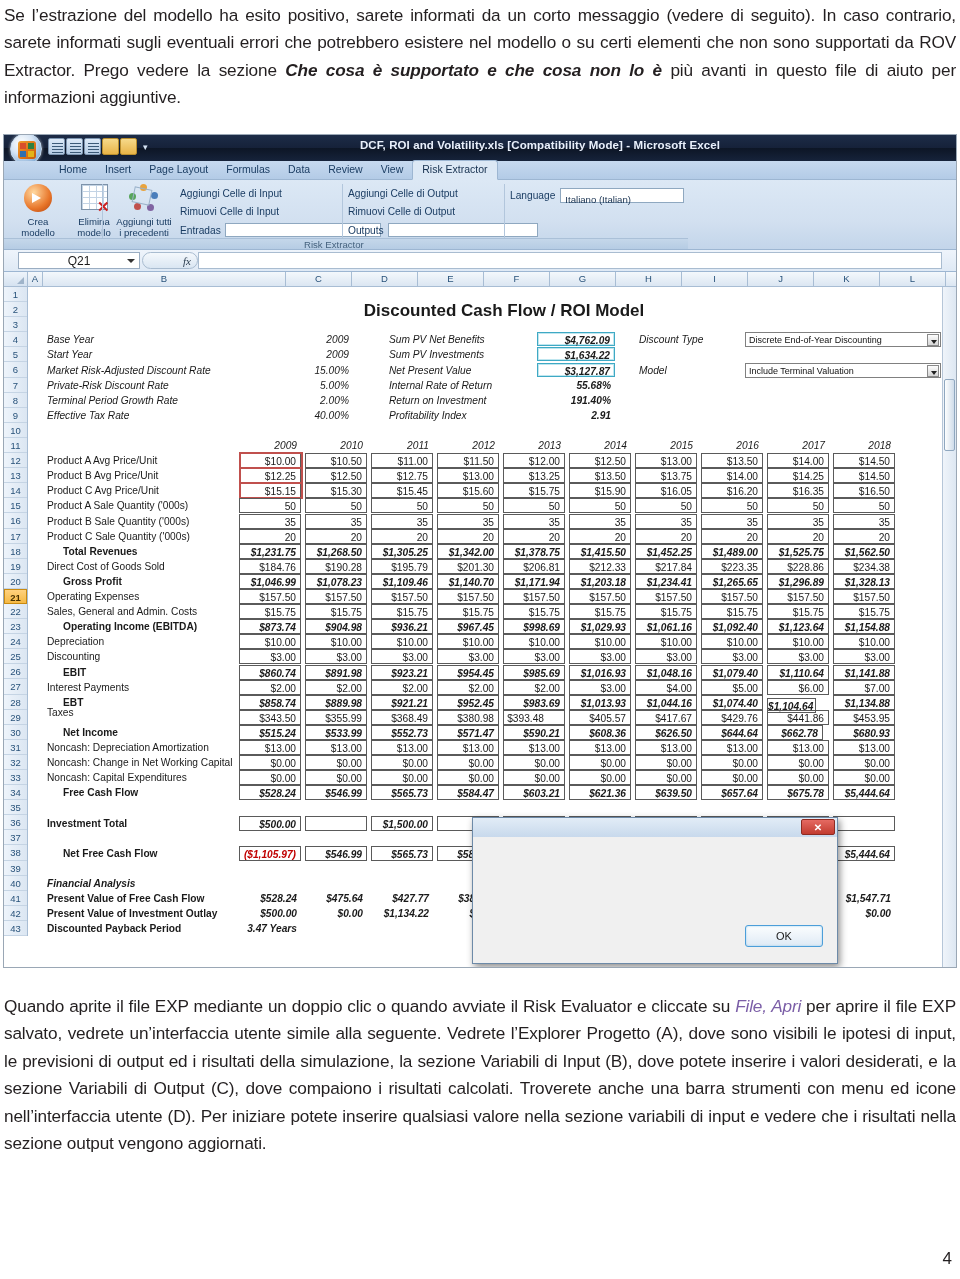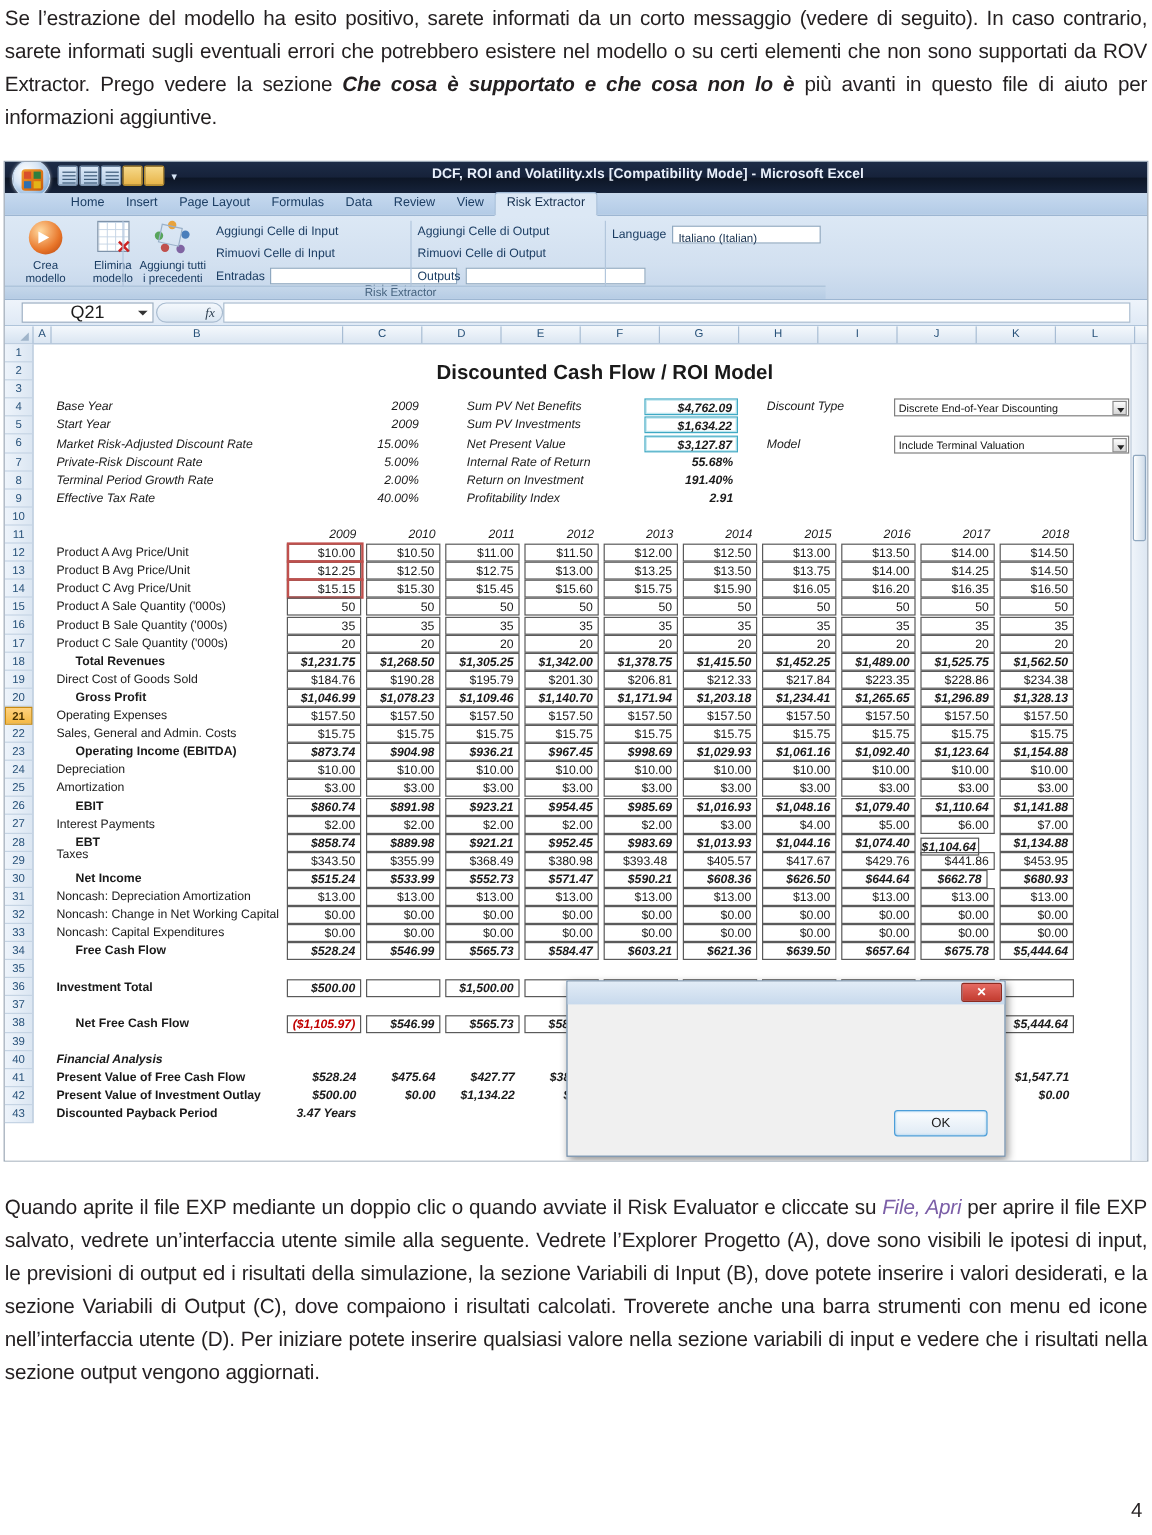--- a/index.html
+++ b/index.html
@@ -157,23 +157,23 @@
   }
   .rb-combo .ctext{ font-size:9.6px; color:#16304f; padding:0 4px; line-height:14px; white-space:nowrap; }
   .group-name{ position:absolute; font-size:9.6px; color:#4b6party; color:#46637f; }
 
   
   .xl-formulabar {
     height:22px; background:linear-gradient(to bottom,#eef4fb,#dfe9f5);
     border-bottom:1px solid #9db6d2; display:flex; align-items:center;
   }
   .namebox {
-    width:110px; height:17px; margin-left:14px;
+    width:122px; height:17px; margin-left:14px;
     background:#ffffff; border:1px solid #9aadc2;
-    font-size:15px; color:#1b1b1b; display:flex; align-items:center;
+    font-size:12px; color:#1b1b1b; display:flex; align-items:center;
     justify-content:center; position:relative;
   }
   .namebox .arw{ position:absolute; right:4px; top:6px; width:0;height:0;
     border-left:4px solid transparent;border-right:4px solid transparent;border-top:4px solid #333; }
   .fx-sep { width:56px; height:17px; margin-left:2px; display:flex; align-items:center; justify-content:flex-end;
     background:linear-gradient(to bottom,#f4f8fc,#dae6f2); border:1px solid #a9bcd0; border-radius:9px;}
   .fx-sep i{ font-family:"Liberation Serif",serif; font-style:italic; font-size:11px; color:#2c3e50; padding-right:6px;}
   .fb-input{ flex:1; height:17px; background:#ffffff; border:1px solid #a9bcd0; margin-right:14px; }
 
   
@@ -662,21 +662,21 @@
         <div class="val cellbox" style="left:210px;top:347.3px;width:62px;height:15.1px;padding-right:4px;">$10.00</div>
         <div class="val cellbox" style="left:276px;top:347.3px;width:62px;height:15.1px;padding-right:4px;">$10.00</div>
         <div class="val cellbox" style="left:342px;top:347.3px;width:62px;height:15.1px;padding-right:4px;">$10.00</div>
         <div class="val cellbox" style="left:408px;top:347.3px;width:62px;height:15.1px;padding-right:4px;">$10.00</div>
         <div class="val cellbox" style="left:474px;top:347.3px;width:62px;height:15.1px;padding-right:4px;">$10.00</div>
         <div class="val cellbox" style="left:540px;top:347.3px;width:62px;height:15.1px;padding-right:4px;">$10.00</div>
         <div class="val cellbox" style="left:606px;top:347.3px;width:62px;height:15.1px;padding-right:4px;">$10.00</div>
         <div class="val cellbox" style="left:672px;top:347.3px;width:62px;height:15.1px;padding-right:4px;">$10.00</div>
         <div class="val cellbox" style="left:738px;top:347.3px;width:62px;height:15.1px;padding-right:4px;">$10.00</div>
         <div class="val cellbox" style="left:804px;top:347.3px;width:62px;height:15.1px;padding-right:4px;">$10.00</div>
-        <div class="lbl" style="left:18px;top:362.4px;">Amortization</div>
+        <div class="lbl" style="left:18px;top:362.4px;">Discounting</div>
         <div class="val cellbox" style="left:210px;top:362.4px;width:62px;height:15.1px;padding-right:4px;">$3.00</div>
         <div class="val cellbox" style="left:276px;top:362.4px;width:62px;height:15.1px;padding-right:4px;">$3.00</div>
         <div class="val cellbox" style="left:342px;top:362.4px;width:62px;height:15.1px;padding-right:4px;">$3.00</div>
         <div class="val cellbox" style="left:408px;top:362.4px;width:62px;height:15.1px;padding-right:4px;">$3.00</div>
         <div class="val cellbox" style="left:474px;top:362.4px;width:62px;height:15.1px;padding-right:4px;">$3.00</div>
         <div class="val cellbox" style="left:540px;top:362.4px;width:62px;height:15.1px;padding-right:4px;">$3.00</div>
         <div class="val cellbox" style="left:606px;top:362.4px;width:62px;height:15.1px;padding-right:4px;">$3.00</div>
         <div class="val cellbox" style="left:672px;top:362.4px;width:62px;height:15.1px;padding-right:4px;">$3.00</div>
         <div class="val cellbox" style="left:738px;top:362.4px;width:62px;height:15.1px;padding-right:4px;">$3.00</div>
         <div class="val cellbox" style="left:804px;top:362.4px;width:62px;height:15.1px;padding-right:4px;">$3.00</div>
@@ -711,21 +711,21 @@
         <div class="val bi cellbox" style="left:540px;top:407.7px;width:62px;height:15.1px;padding-right:4px;">$1,013.93</div>
         <div class="val bi cellbox" style="left:606px;top:407.7px;width:62px;height:15.1px;padding-right:4px;">$1,044.16</div>
         <div class="val bi cellbox" style="left:672px;top:407.7px;width:62px;height:15.1px;padding-right:4px;">$1,074.40</div>
         <div class="val bi cellbox" style="left:738px;top:411px;width:49px;height:15.1px;padding-right:21px;">$1,104.64</div>
         <div class="val bi cellbox" style="left:804px;top:407.7px;width:62px;height:15.1px;padding-right:4px;">$1,134.88</div>
         <div class="lbl" style="left:18px;top:418px;">Taxes</div>
         <div class="val cellbox" style="left:210px;top:422.8px;width:62px;height:15.1px;padding-right:4px;">$343.50</div>
         <div class="val cellbox" style="left:276px;top:422.8px;width:62px;height:15.1px;padding-right:4px;">$355.99</div>
         <div class="val cellbox" style="left:342px;top:422.8px;width:62px;height:15.1px;padding-right:4px;">$368.49</div>
         <div class="val cellbox" style="left:408px;top:422.8px;width:62px;height:15.1px;padding-right:4px;">$380.98</div>
-        <div class="val cellbox" style="left:474px;top:422.8px;width:62px;height:15.1px;padding-right:8px;">$393.48</div>
+        <div class="val cellbox" style="left:474px;top:422.8px;width:62px;height:15.1px;padding-right:20px;">$393.48</div>
         <div class="val cellbox" style="left:540px;top:422.8px;width:62px;height:15.1px;padding-right:4px;">$405.57</div>
         <div class="val cellbox" style="left:606px;top:422.8px;width:62px;height:15.1px;padding-right:4px;">$417.67</div>
         <div class="val cellbox" style="left:672px;top:422.8px;width:62px;height:15.1px;padding-right:4px;">$429.76</div>
         <div class="val cellbox" style="left:738px;top:422.8px;width:62px;height:15.1px;padding-right:4px;">$441.86</div>
         <div class="val cellbox" style="left:804px;top:422.8px;width:62px;height:15.1px;padding-right:4px;">$453.95</div>
         <div class="lbl b" style="left:34px;top:437.9px;">Net Income</div>
         <div class="val bi cellbox" style="left:210px;top:437.9px;width:62px;height:15.1px;padding-right:4px;">$515.24</div>
         <div class="val bi cellbox" style="left:276px;top:437.9px;width:62px;height:15.1px;padding-right:4px;">$533.99</div>
         <div class="val bi cellbox" style="left:342px;top:437.9px;width:62px;height:15.1px;padding-right:4px;">$552.73</div>
         <div class="val bi cellbox" style="left:408px;top:437.9px;width:62px;height:15.1px;padding-right:4px;">$571.47</div>

